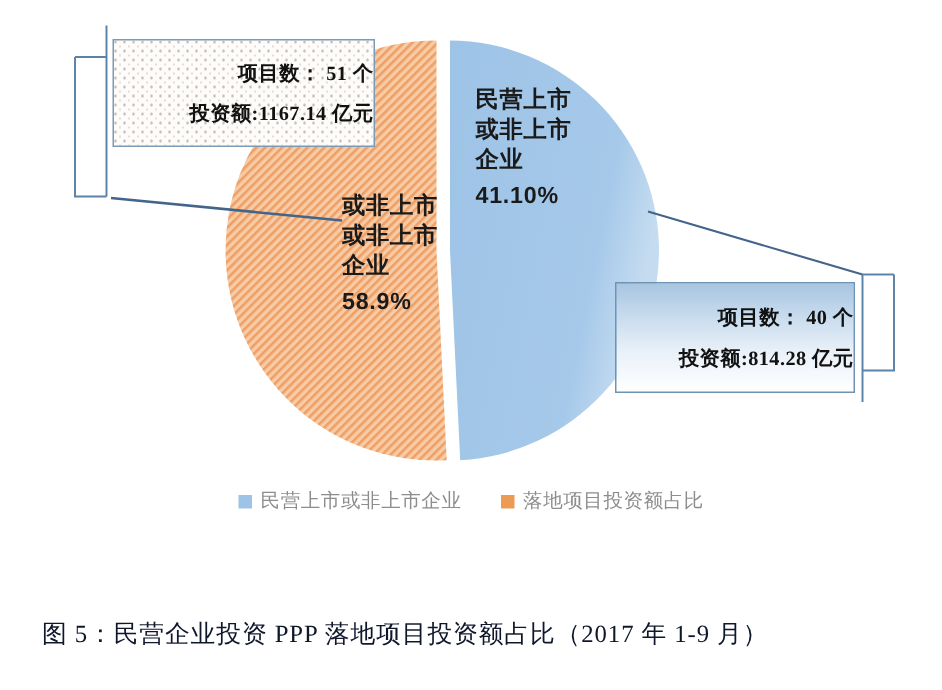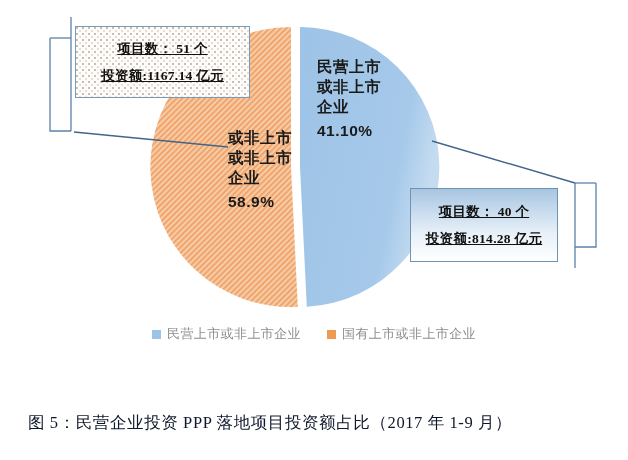--- a/index.html
+++ b/index.html
@@ -27,44 +27,43 @@
   }
   .slice-label .ln{display:block;font-size:15.5px;font-weight:700;}
   .slice-label .pct{display:block;font-size:15.5px;font-weight:700;margin-top:4px;}
   #label-private{left:317px;top:57px;}
   #label-state{left:228px;top:128px;}
 
   
   .callout{
     position:absolute;
     box-sizing:border-box;
-    text-align:center;
+    text-align:right;
     font-family:"Liberation Serif","DejaVu Serif",serif;
     color:#111;
-    text-decoration:underline;
   }
   .callout .row{
     font-size:13.5px;
     font-weight:700;
     line-height:1.0;
     letter-spacing:.3px;
     white-space:nowrap;
   }
   #callout-left{
     left:75px;top:26px;width:175px;height:72px;
     border:1px solid #7a9ab5;
     background-color:#fdfcfa;
     background-image:
       radial-gradient(circle at 1px 1px, rgba(120,110,95,.42) .8px, transparent 1px),
       radial-gradient(circle at 4px 4px, rgba(190,150,110,.30) .8px, transparent 1px);
     background-size:6px 6px,6px 6px;
     display:flex;flex-direction:column;justify-content:center;gap:13px;
   }
   #callout-right{
-    left:410px;top:188px;width:148px;height:74px;
+    left:410px;top:188px;width:160px;height:74px;
     border:1px solid #6f93b3;
     background:linear-gradient(180deg,#a8c5e0 0%,#c3d8ec 26%,#e8f0f8 62%,#ffffff 100%);
     display:flex;flex-direction:column;justify-content:center;gap:13px;
   }
 
   
   #legend{
     position:absolute;left:0;top:325px;width:628px;
     display:flex;justify-content:center;align-items:center;gap:26px;
     font-family:"Liberation Sans","DejaVu Sans",sans-serif;
@@ -168,19 +167,19 @@
     <div class="row">投资额:814.28 亿元</div>
   </div>
 
   <div id="legend">
     <div class="legend-item">
       <span class="legend-swatch" style="background:#9dc3e6;"></span>
       <span class="legend-text">民营上市或非上市企业</span>
     </div>
     <div class="legend-item">
       <span class="legend-swatch" style="background:#ed9b52;"></span>
-      <span class="legend-text">国有上市或非上市企业</span>
+      <span class="legend-text">落地项目投资额占比</span>
     </div>
   </div>
 
   <div id="caption">图 5：民营企业投资 PPP 落地项目投资额占比（2017 年 1-9 月）</div>
 
 </div>
 
 </body></html>

